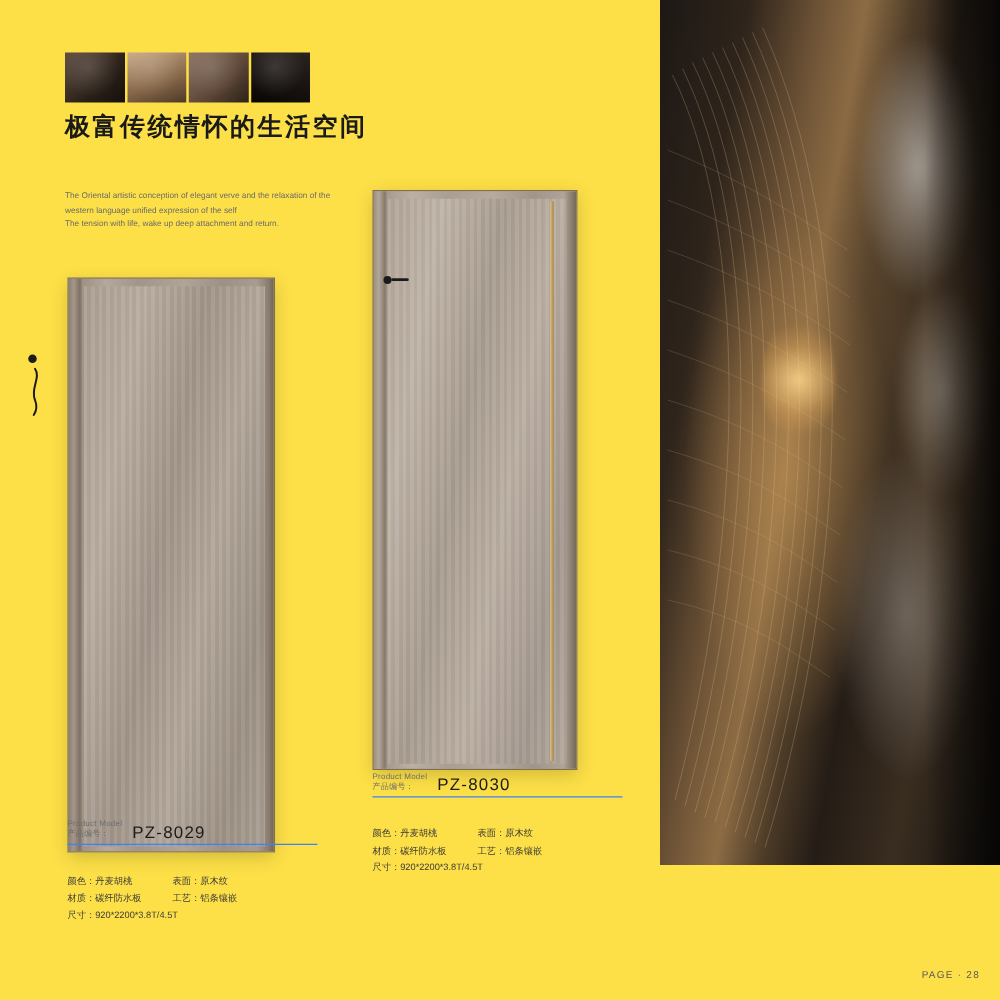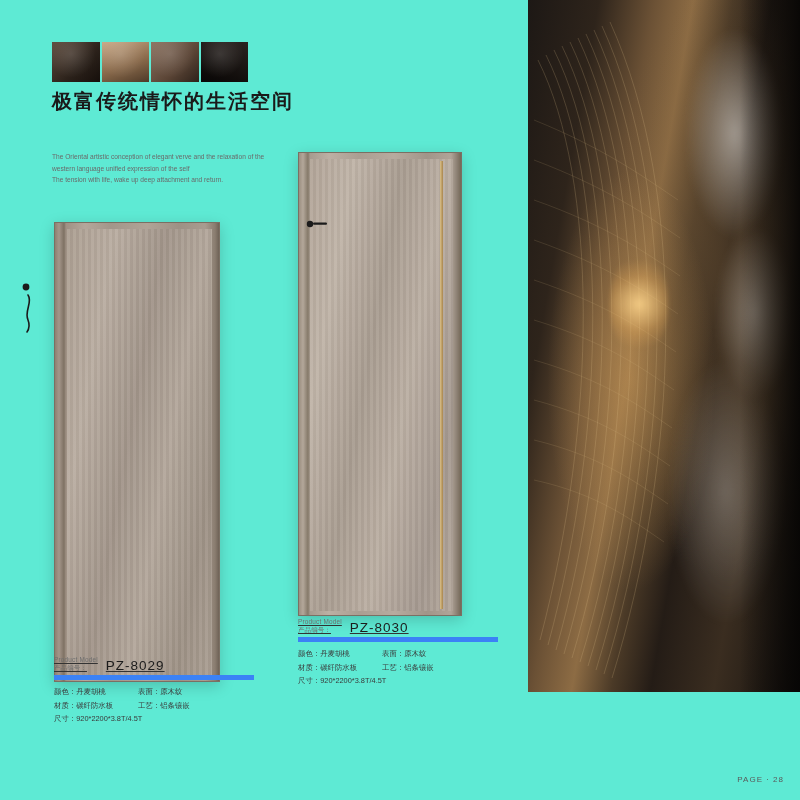--- a/index.html
+++ b/index.html
@@ -14,21 +14,21 @@
     font-family: "Liberation Sans", sans-serif;
     color: #2b2b2b;
     position: relative;
   }
 
   .page {
     position: absolute;
     left: 0; top: 0;
     width: 800px;
     height: 800px;
-    background: #5eead4;
+    background: #fde047;
     overflow: hidden;
   }
 
   
   .hero {
     position: absolute;
     left: 528px;
     top: 0;
     width: 272px;
     height: 692px;
@@ -202,22 +202,21 @@
   
   .spec {
     position: absolute;
     color: #333;
   }
   .spec .model-row {
     display: flex;
     align-items: flex-end;
     gap: 8px;
     padding-bottom: 3px;
-    border-bottom: 5px solid #3b82f6;
-    text-decoration: underline;
+    border-bottom: 1px solid #3b82f6;
   }
   .spec .model-labels {
     line-height: 1.25;
   }
   .spec .model-en {
     font-size: 6.4px;
     color: #6d6d6d;
     letter-spacing: 0.2px;
   }
   .spec .model-cn {
@@ -226,21 +225,21 @@
     letter-spacing: 0.2px;
   }
   .spec .model-code {
     font-size: 13.5px;
     letter-spacing: 1px;
     color: #1c1c1c;
     position: relative;
     top: 1px;
   }
   .spec .rows {
-    margin-top: 5px;
+    margin-top: 22px;
     font-size: 7.4px;
     line-height: 1.85;
     color: #3a3a3a;
   }
   .spec .srow {
     display: flex;
   }
   .spec .scell-l { width: 84px; }
   .spec .scell-r { width: 104px; }
 

